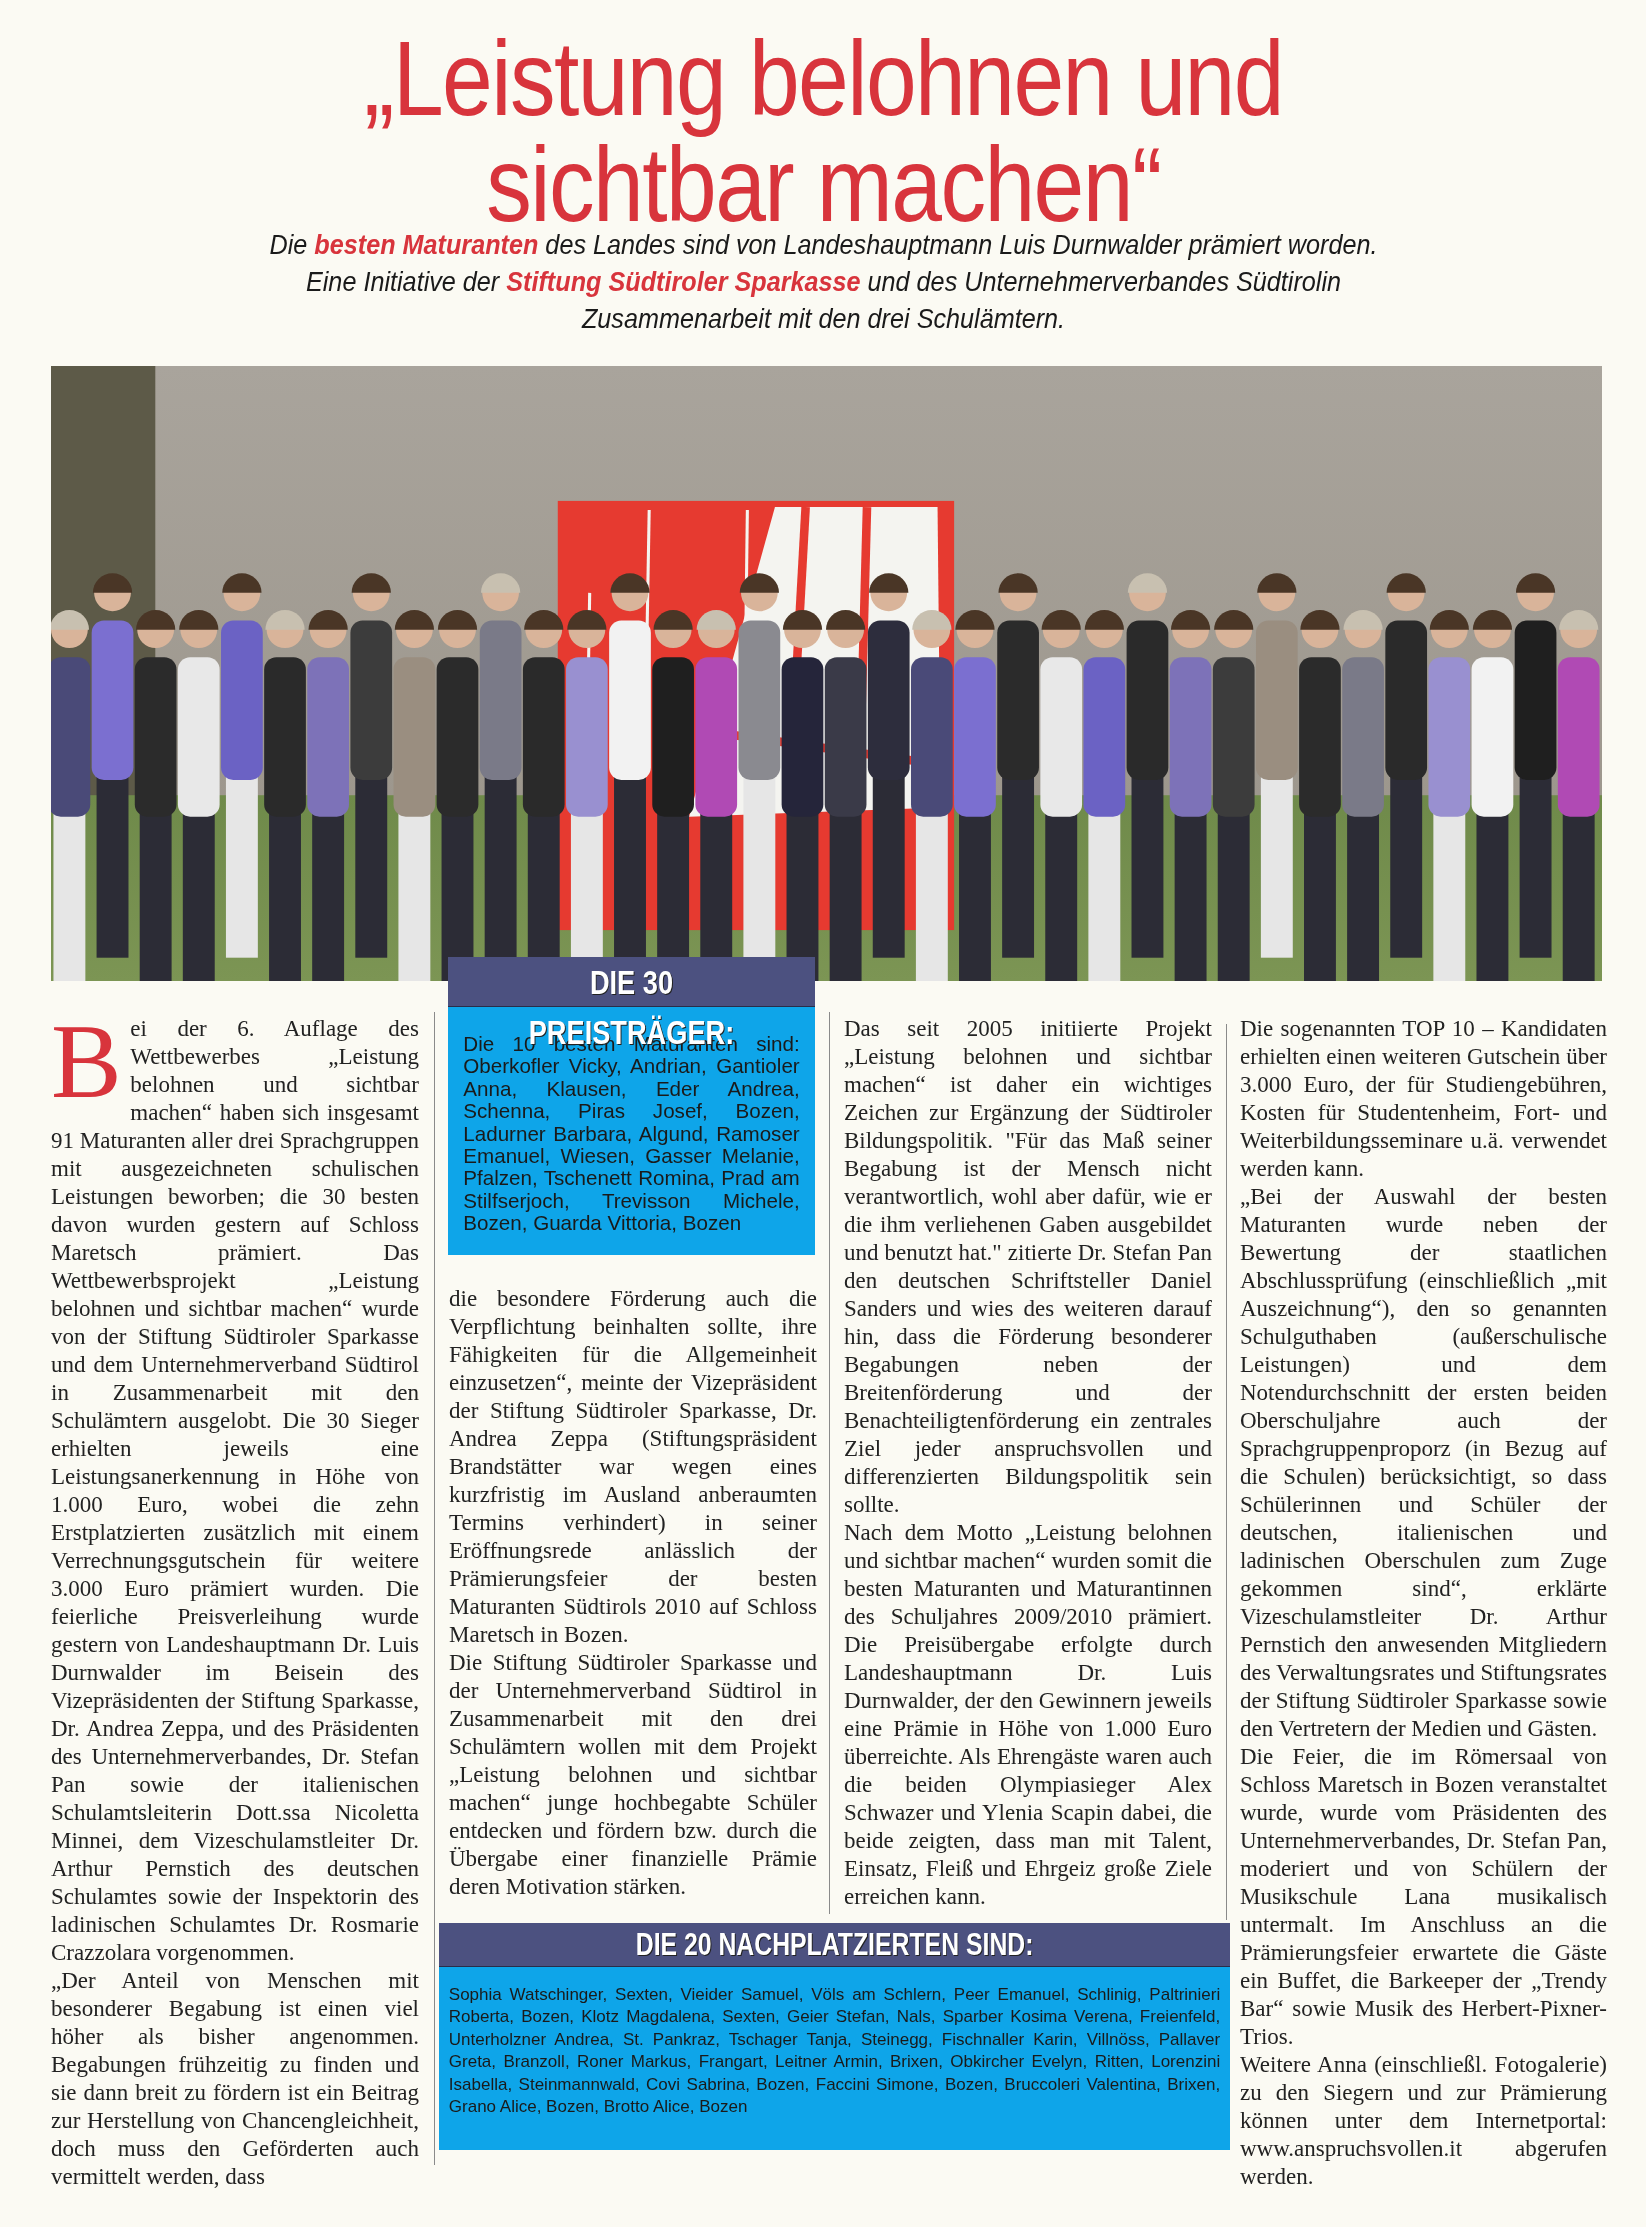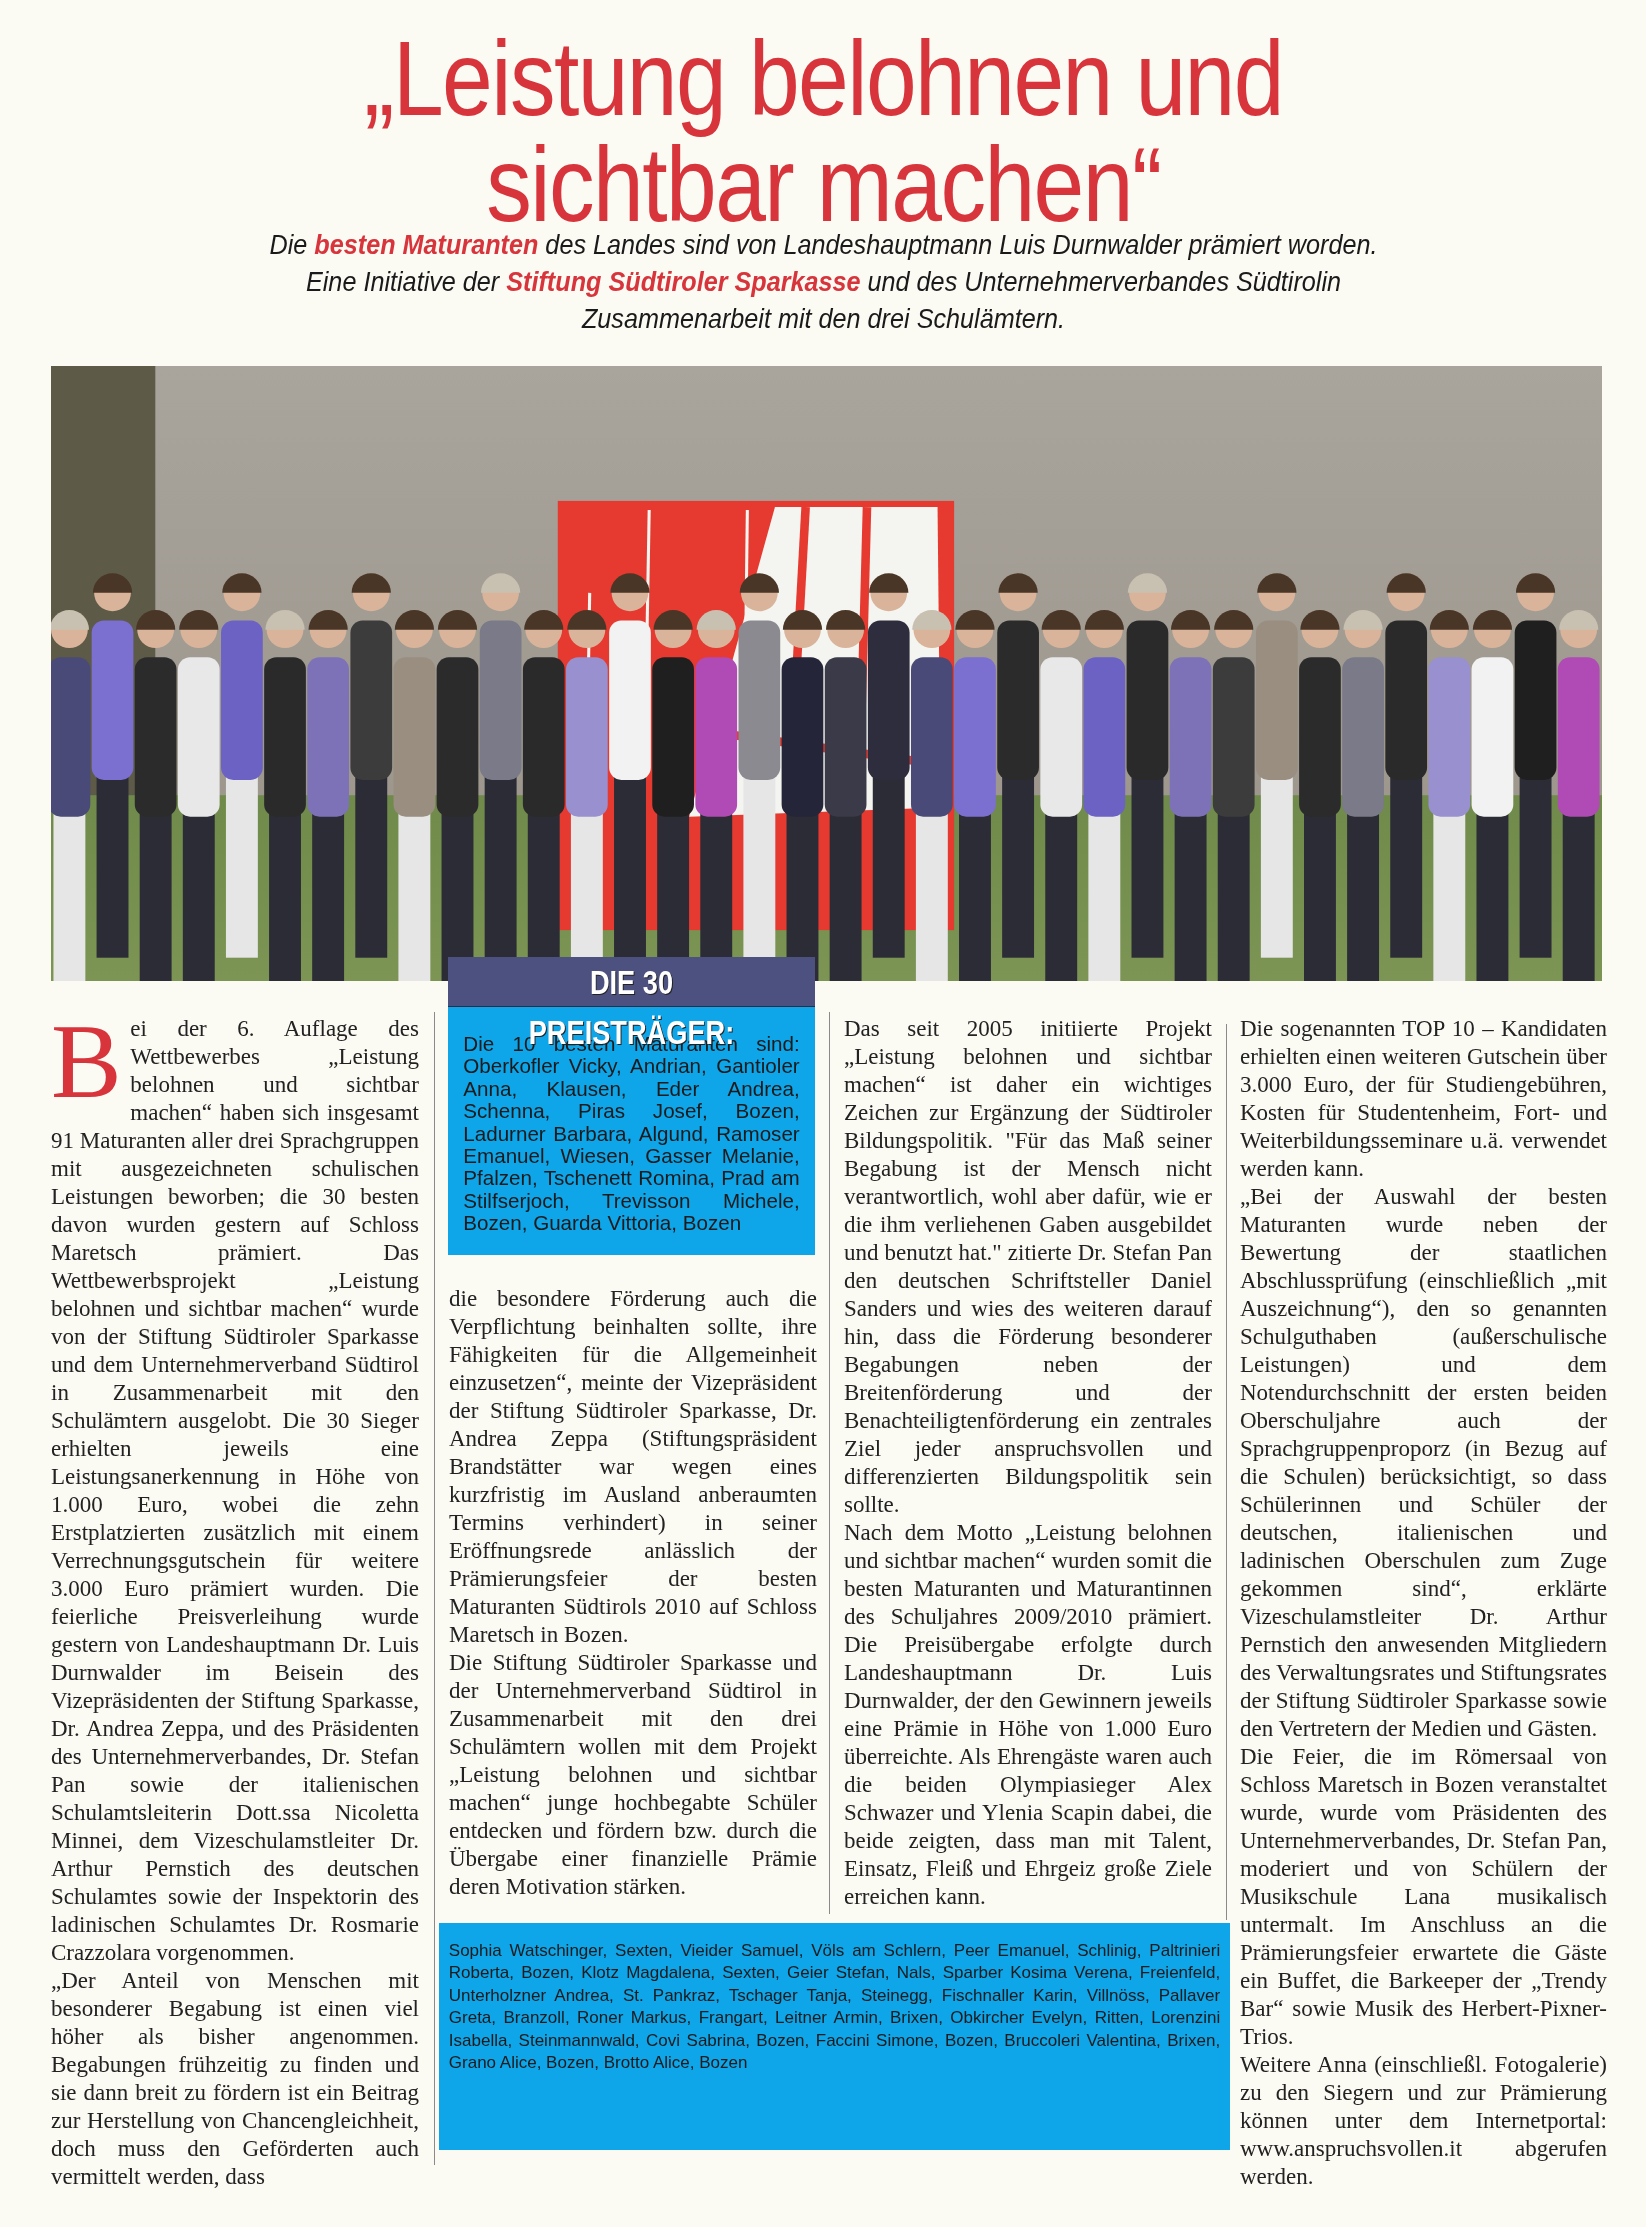--- a/index.html
+++ b/index.html
@@ -393,20 +393,21 @@
 <div class="vrule" style="left:829px; top:1012px; height:902px;"></div>
 
 <div class="col col3">
   <p>Das seit 2005 initiierte Projekt „Leistung belohnen und sichtbar machen“ ist daher ein wichtiges Zeichen zur Ergänzung der Südtiroler Bildungspolitik. "Für das Maß seiner Begabung ist der Mensch nicht verantwortlich, wohl aber dafür, wie er die ihm verliehenen Gaben ausgebildet und benutzt hat." zitierte Dr. Stefan Pan den deutschen Schriftsteller Daniel Sanders und wies des weiteren darauf hin, dass die Förderung besonderer Begabungen neben der Breitenförderung und der Benachteiligtenförderung ein zentrales Ziel jeder anspruchsvollen und differenzierten Bildungspolitik sein sollte.</p>
   <p>Nach dem Motto „Leistung belohnen und sichtbar machen“ wurden somit die besten Maturanten und Maturantinnen des Schuljahres 2009/2010 prämiert. Die Preisübergabe erfolgte durch Landeshauptmann Dr. Luis Durnwalder, der den Gewinnern jeweils eine Prämie in Höhe von 1.000 Euro überreichte. Als Ehrengäste waren auch die beiden Olympiasieger Alex Schwazer und Ylenia Scapin dabei, die beide zeigten, dass man mit Talent, Einsatz, Fleiß und Ehrgeiz große Ziele erreichen kann.</p>
 </div>
 
 <div class="vrule" style="left:1226px; top:1024px; height:896px;"></div>
 
 <div class="box box2">
+  <div class="box-head"><span class="scale-x">DIE 20 NACHPLATZIERTEN SIND:</span></div>
   <div class="box-body">Sophia Watschinger, Sexten, Vieider Samuel, Völs am Schlern, Peer Emanuel, Schlinig, Paltrinieri Roberta, Bozen, Klotz Magdalena, Sexten, Geier Stefan, Nals, Sparber Kosima Verena, Freienfeld, Unterholzner Andrea, St. Pankraz, Tschager Tanja, Steinegg, Fischnaller Karin, Villnöss, Pallaver Greta, Branzoll, Roner Markus, Frangart, Leitner Armin, Brixen, Obkircher Evelyn, Ritten, Lorenzini Isabella, Steinmannwald, Covi Sabrina, Bozen, Faccini Simone, Bozen, Bruccoleri Valentina, Brixen, Grano Alice, Bozen, Brotto Alice, Bozen</div>
 </div>
 
 <div class="col col4">
   <p>Die sogenannten TOP 10 – Kandidaten erhielten einen weiteren Gutschein über 3.000 Euro, der für Studiengebühren, Kosten für Studentenheim, Fort- und Weiterbildungsseminare u.ä. verwendet werden kann.</p>
   <p>„Bei der Auswahl der besten Maturanten wurde neben der Bewertung der staatlichen Abschlussprüfung (einschließlich „mit Auszeichnung“), den so genannten Schulguthaben (außerschulische Leistungen) und dem Notendurchschnitt der ersten beiden Oberschuljahre auch der Sprachgruppenproporz (in Bezug auf die Schulen) berücksichtigt, so dass Schülerinnen und Schüler der deutschen, italienischen und ladinischen Oberschulen zum Zuge gekommen sind“, erklärte Vizeschulamstleiter Dr. Arthur Pernstich den anwesenden Mitgliedern des Verwaltungsrates und Stiftungsrates der Stiftung Südtiroler Sparkasse sowie den Vertretern der Medien und Gästen.</p>
   <p>Die Feier, die im Römersaal von Schloss Maretsch in Bozen veranstaltet wurde, wurde vom Präsidenten des Unternehmerverbandes, Dr. Stefan Pan, moderiert und von Schülern der Musikschule Lana musikalisch untermalt. Im Anschluss an die Prämierungsfeier erwartete die Gäste ein Buffet, die Barkeeper der „Trendy Bar“ sowie Musik des Herbert-Pixner-Trios.</p>
   <p><span>Weitere Anna (einschließl. Fotogalerie) zu den Siegern und zur Prämierung können unter dem Internetportal: </span><span>www.anspruchsvollen.it</span><span> abgerufen werden.</span></p>
 </div>
 

